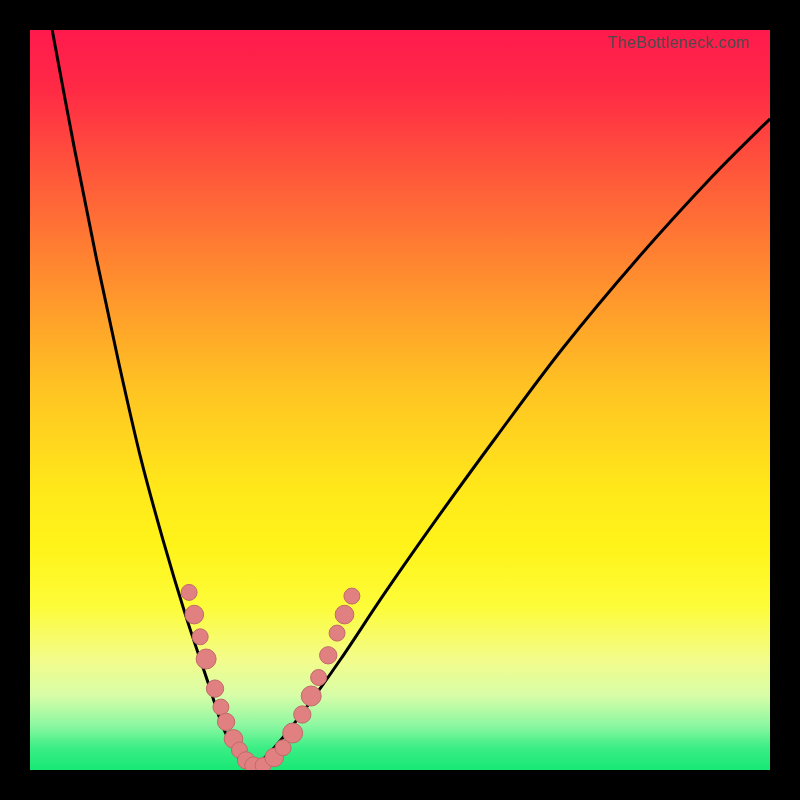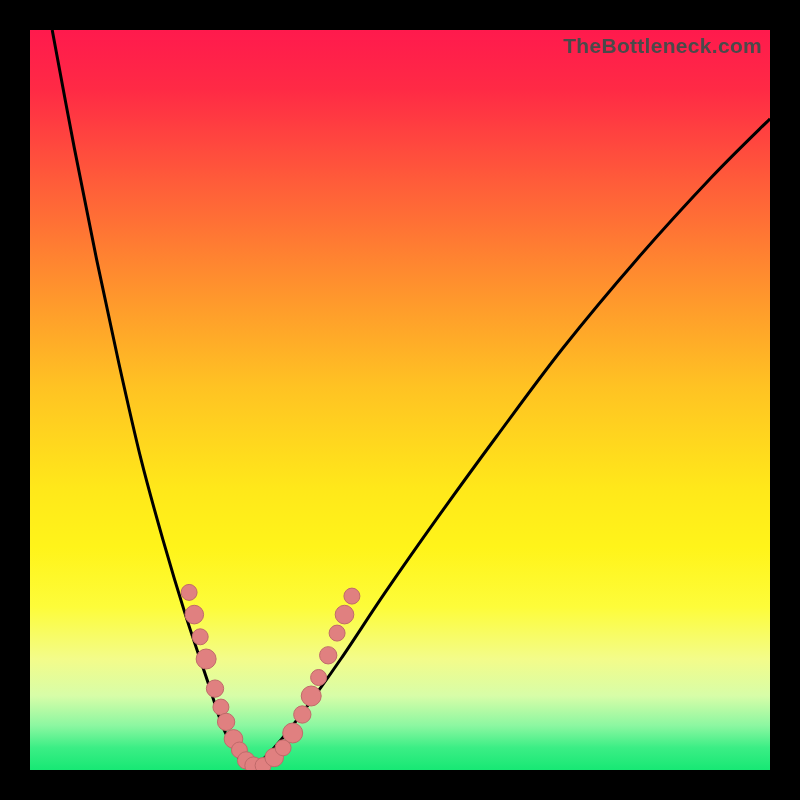--- a/index.html
+++ b/index.html
@@ -34,24 +34,24 @@
       #f3fc8a 85%,
       #d7fda8 90%,
       #8cf7a1 94%,
       #3bee85 97%,
       #17e874 100%
     );
   }
   .attribution {
     position: absolute;
     top: 4px;
-    right: 8px;
+    right: 20px;
     color: #4a4a4a;
-    font-size: 21px;
-    font-weight: 700;
+    font-size: 16px;
+    font-weight: 400;
     letter-spacing: 0.3px;
   }
   svg.curves {
     position: absolute;
     left: 0;
     top: 0;
     width: 740px;
     height: 740px;
   }
 </style>

